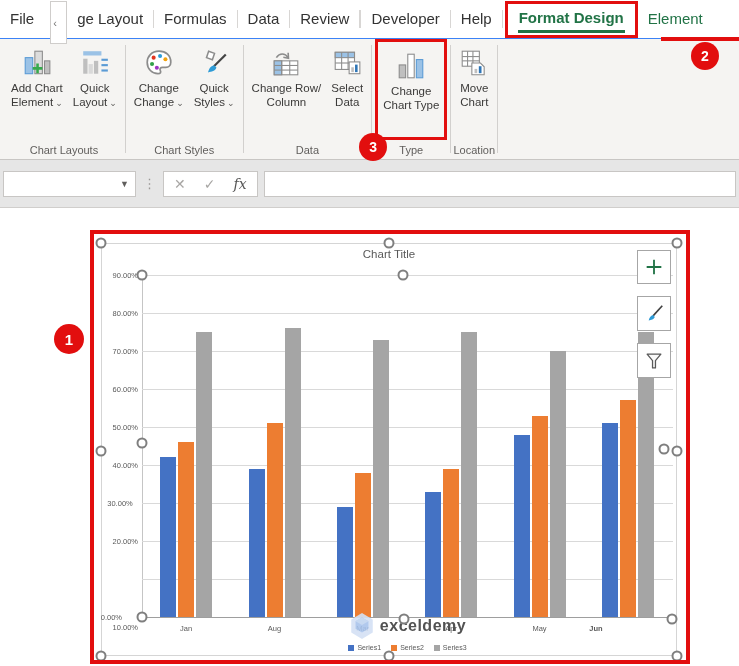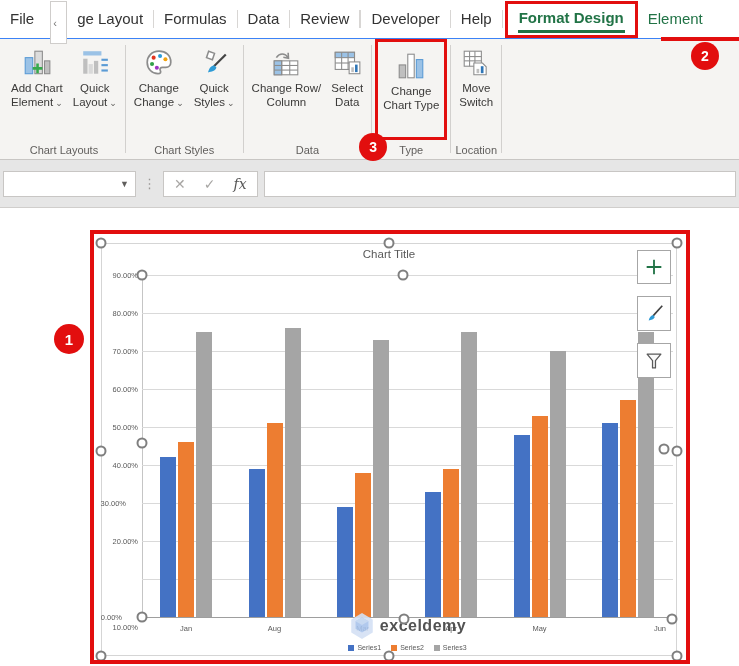--- a/index.html
+++ b/index.html
@@ -252,21 +252,21 @@
                   <rect x="3" y="3" width="16" height="14" fill="#fff"></rect>
                   <line x1="3" y1="8" x2="19" y2="8"></line>
                   <line x1="3" y1="12" x2="19" y2="12"></line>
                   <line x1="8" y1="3" x2="8" y2="17"></line>
                   <line x1="13" y1="3" x2="13" y2="17"></line>
                 </g>
                 <path d="M12 14 h8 l3.5 3.5 V25 H12 z" fill="#fff" stroke="#8c8c8c"></path>
                 <rect x="14.5" y="19.5" width="2.5" height="4" fill="#bfbfbf"></rect>
                 <rect x="18.5" y="17" width="2.5" height="6.5" fill="#2e75b6"></rect>
               </svg></div>
-            <div class="lbl"><span>Move</span><br><span>Switch</span></div>
+            <div class="lbl"><span>Move</span><br><span>Chart</span></div>
           </div>
         </div>
         <div class="group-caption">Location</div>
       </div>
       <div class="group-sep"></div>
     </div>
 
   <div class="fbar">
     <div class="namebox">
       <span></span>
@@ -286,21 +286,21 @@
     <div class="abs chart-title">Chart Title</div>
     <div class="abs yaxis-line"></div>
     <div class="abs xaxis-line"></div>
     <div id="plot">
         <div class="abs ytick" style="left: 80px; top: 405px;">0.00%</div>
         <div class="abs gridline" style="left: 142px; top: 371px; width: 531px;"></div>
         <div class="abs ytick" style="left: 96px; top: 367px; margin-top: 48px;">10.00%</div>
         <div class="abs gridline" style="left: 142px; top: 333px; width: 531px;"></div>
         <div class="abs ytick" style="left: 96px; top: 329px;">20.00%</div>
         <div class="abs gridline" style="left: 142px; top: 295px; width: 531px;"></div>
-        <div class="abs ytick" style="left: 84px; top: 291px;">30.00%</div>
+        <div class="abs ytick" style="left: 99px; top: 291px; text-align: center;">30.00%</div>
         <div class="abs gridline" style="left: 142px; top: 257px; width: 531px;"></div>
         <div class="abs ytick" style="left: 96px; top: 253px;">40.00%</div>
         <div class="abs gridline" style="left: 142px; top: 219px; width: 531px;"></div>
         <div class="abs ytick" style="left: 96px; top: 215px;">50.00%</div>
         <div class="abs gridline" style="left: 142px; top: 181px; width: 531px;"></div>
         <div class="abs ytick" style="left: 96px; top: 177px;">60.00%</div>
         <div class="abs gridline" style="left: 142px; top: 143px; width: 531px;"></div>
         <div class="abs ytick" style="left: 96px; top: 139px;">70.00%</div>
         <div class="abs gridline" style="left: 142px; top: 105px; width: 531px;"></div>
         <div class="abs ytick" style="left: 96px; top: 101px;">80.00%</div>
@@ -322,21 +322,21 @@
         <div class="bar" style="left: 443.167px; top: 260.8px; width: 16px; height: 148.2px; background: rgb(237, 125, 49); position: absolute;"></div>
         <div class="bar" style="left: 461.167px; top: 124px; width: 16px; height: 285px; background: rgb(165, 165, 165); position: absolute;"></div>
         <div class="abs xtick" style="left: 421.167px; top: 416px;">Apr</div>
         <div class="bar" style="left: 513.5px; top: 226.6px; width: 16px; height: 182.4px; background: rgb(68, 114, 196); position: absolute;"></div>
         <div class="bar" style="left: 531.5px; top: 207.6px; width: 16px; height: 201.4px; background: rgb(237, 125, 49); position: absolute;"></div>
         <div class="bar" style="left: 549.5px; top: 143px; width: 16px; height: 266px; background: rgb(165, 165, 165); position: absolute;"></div>
         <div class="abs xtick" style="left: 509.5px; top: 416px;">May</div>
         <div class="bar" style="left: 601.833px; top: 215.2px; width: 16px; height: 193.8px; background: rgb(68, 114, 196); position: absolute;"></div>
         <div class="bar" style="left: 619.833px; top: 192.4px; width: 16px; height: 216.6px; background: rgb(237, 125, 49); position: absolute;"></div>
         <div class="bar" style="left: 637.833px; top: 124px; width: 16px; height: 285px; background: rgb(165, 165, 165); position: absolute;"></div>
-        <div class="abs xtick" style="left: 630px; top: 416px;">Jun</div>
+        <div class="abs xtick" style="left: 566px; top: 416px; font-weight: bold;">Jun</div>
       </div>
     <div class="abs legend" id="legend">
         <div class="legend-item">
           <div class="legend-swatch" style="background: rgb(68, 114, 196);"></div>
           <span>Series1</span>
         </div>
         <div class="legend-item">
           <div class="legend-swatch" style="background: rgb(237, 125, 49);"></div>
           <span>Series2</span>
         </div>

